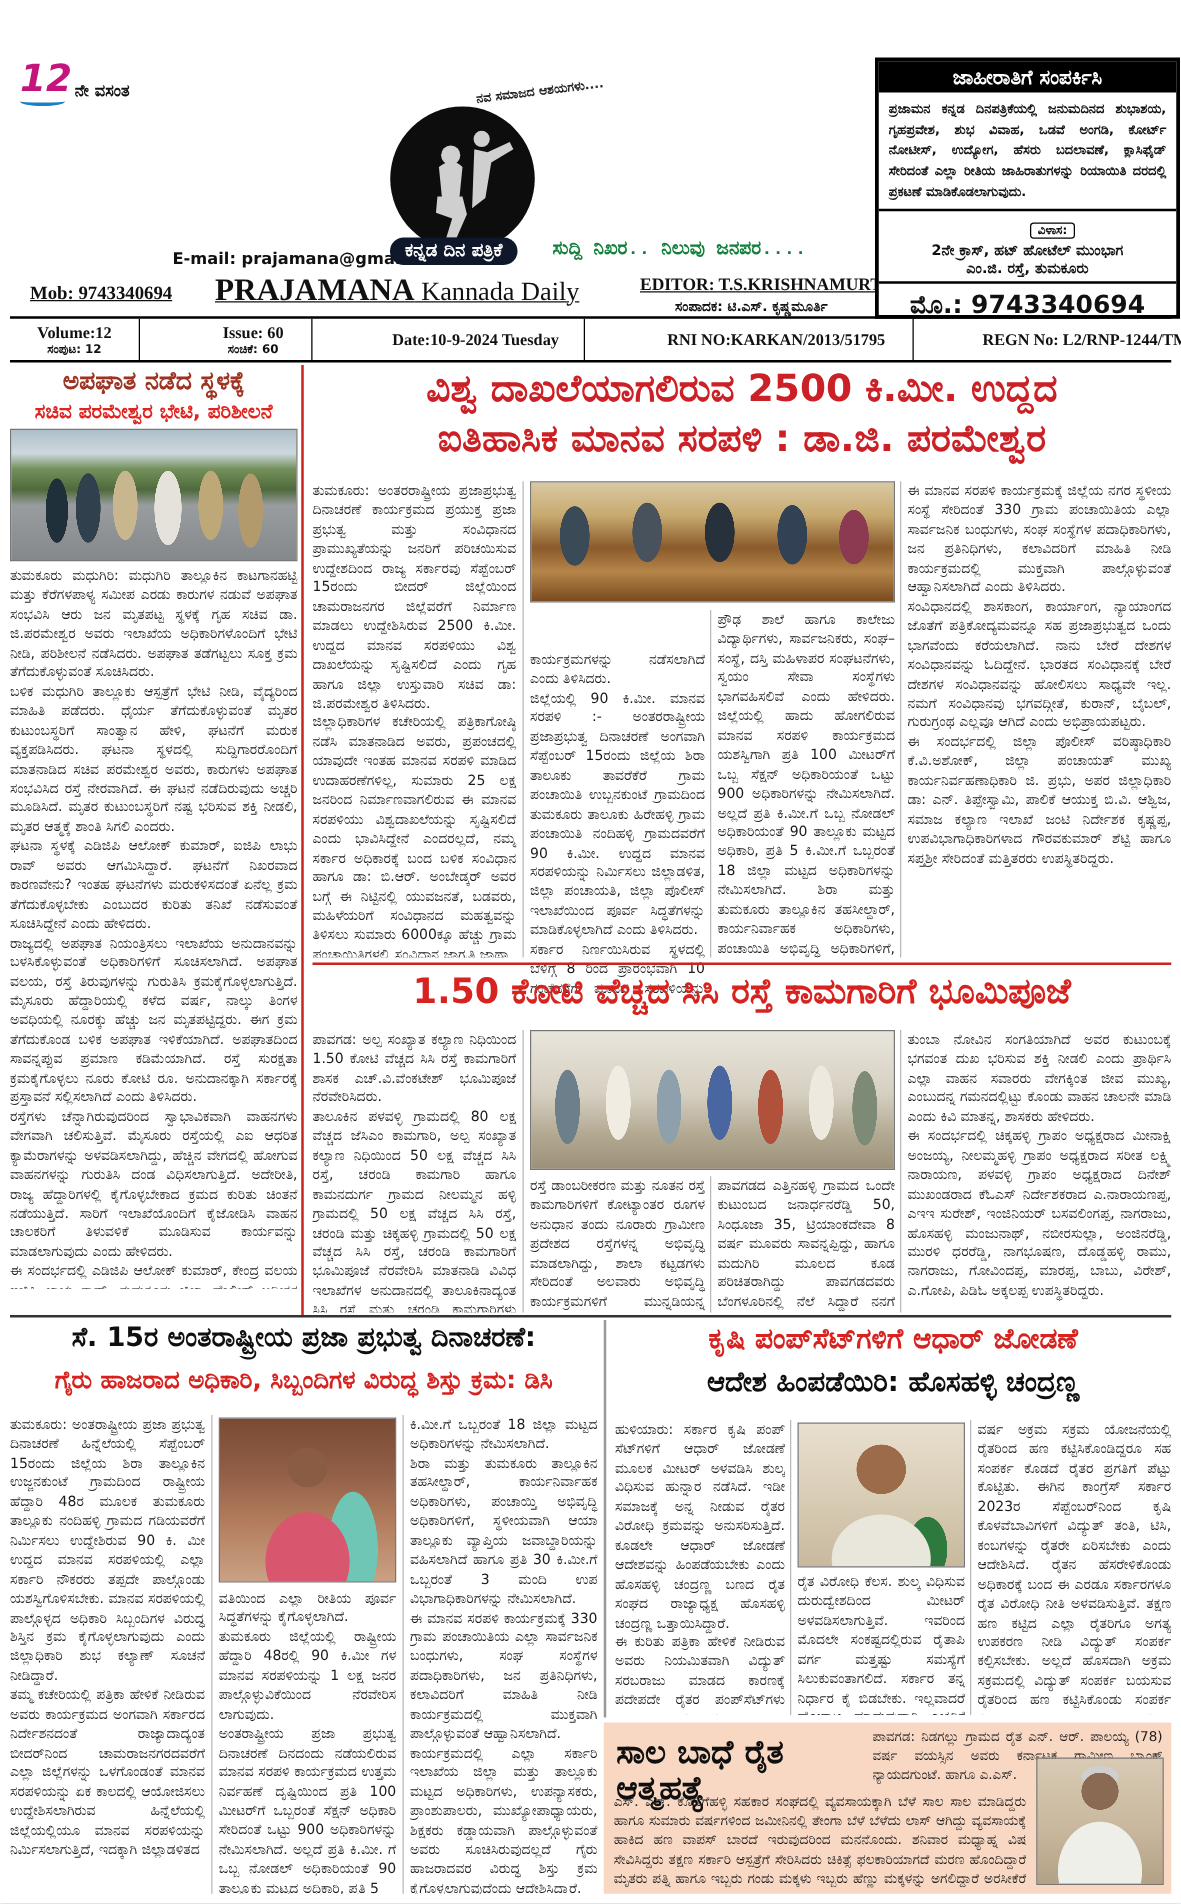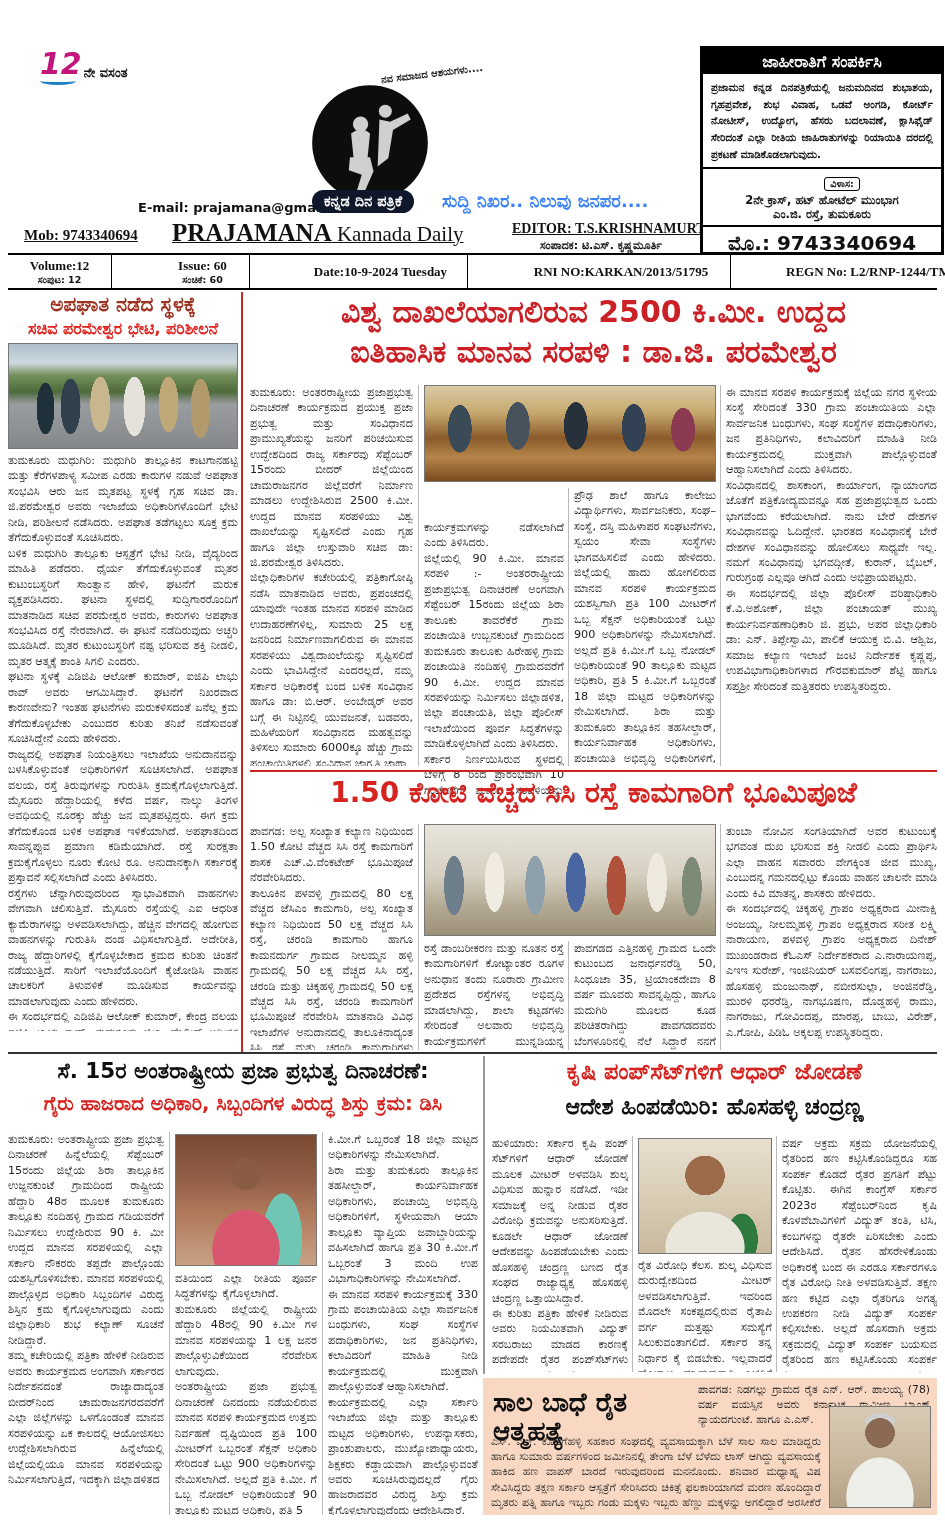--- a/index.html
+++ b/index.html
@@ -17,21 +17,21 @@
   .vasanta{display:flex;align-items:flex-end;gap:2px;}
   .vasanta .num{font-size:30px;font-weight:800;font-style:italic;color:#c4157d;line-height:.9;}
   .vasanta .num .swoosh{display:block;width:36px;height:5px;border-bottom:3px solid #1b7fc4;border-radius:50%;}
   .vasanta .txt{font-size:13px;font-weight:700;color:#111;padding-bottom:4px;}
   .masthead{display:flex;align-items:center;justify-content:center;font-weight:800;
             font-size:104px;line-height:1;letter-spacing:-3px;color:#0b0b0b;}
   .logo-circle{width:118px;height:118px;flex:0 0 118px;margin:0 -6px;}
   .arc-tag{font-size:10px;font-weight:700;transform:rotate(-7deg);color:#222;}
   .badge{background:#0f172a;color:#fff;font-size:14.5px;font-weight:700;border-radius:14px;
          padding:3px 12px;display:inline-block;}
-  .tagline{font-size:18px;font-weight:800;color:#3b82f6;}
+  .tagline{font-size:15px;font-weight:800;color:#15803d;font-family:Liberation Mono, monospace;}
   .adbox{border:3px solid #000;background:#fff;}
   .adbox .adtitle{background:#000;color:#fff;font-size:16px;font-weight:700;text-align:center;padding:3px 0;}
   .adbox .adbody{padding:5px 8px;font-size:10.4px;font-weight:600;line-height:1.6;text-align:justify;}
   .adbox .adaddr{border-top:2.5px solid #000;text-align:center;padding:3px 0 4px;}
   .adbox .adaddr .lbl{display:inline-block;border:1px solid #000;border-radius:3px;
                       font-size:9.5px;font-weight:700;padding:0 5px;margin-bottom:2px;margin-left:40px;}
   .adbox .adaddr .l1,.adbox .adaddr .l2{font-size:11.5px;font-weight:700;}
   .adbox .adphone{border-top:2.5px solid #000;text-align:center;font-size:20px;font-weight:800;padding:4px 11px;}
 
   
@@ -97,21 +97,21 @@
     radial-gradient(ellipse 34px 40px at 50% 90%, #efefe9 98%, transparent),
     linear-gradient(180deg,#d8cab4 0%,#c9b89e 55%,#b3a185 100%);}
 
   .pinkbox{background:#f8d8c3;}
 </style>
 </head>
 <body>
 
 <div class="page">
 
-  <div class="abs vasanta" style="left:40px;top:50px;">
+  <div class="abs vasanta" style="left:16px;top:50px;">
     <span class="num"><span>12</span><span class="swoosh"></span></span>
     <span class="txt">ನೇ ವಸಂತ</span>
   </div>
 
   <div class="abs arc-tag" style="left:322px;top:68px;width:220px;text-align:center;">ನವ ಸಮಾಜದ ಆಶಯಗಳು....</div>
 
   <div class="abs masthead" style="left:40px;top:78px;width:660px;height:130px;">
     <span class="logo-circle">
       <svg viewBox="0 0 100 100" width="118" height="118">
         <circle cx="50" cy="50" r="49" fill="#0d0d0d"></circle>

